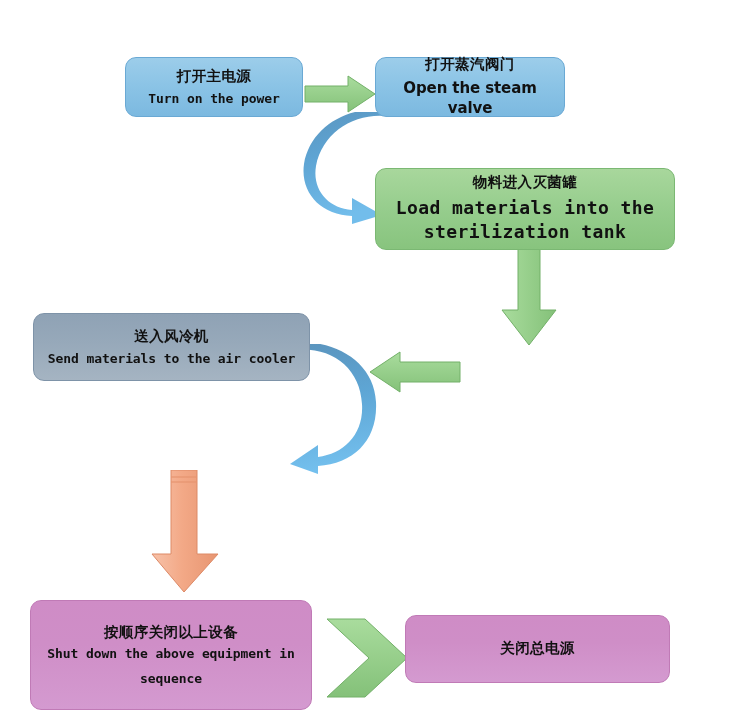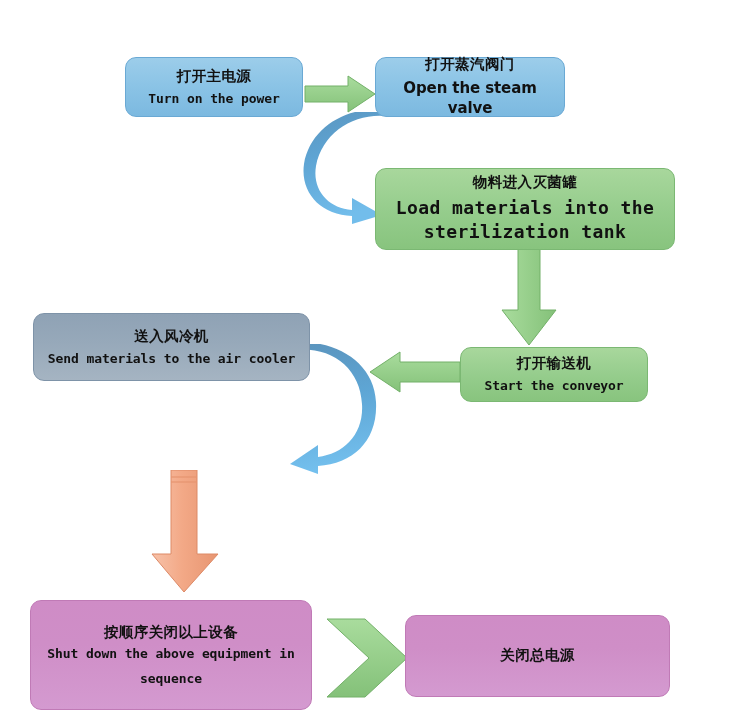--- a/index.html
+++ b/index.html
@@ -127,24 +127,20 @@
   <svg class="arrow-svg" style="left:497px; top:248px;" width="64" height="100" viewBox="0 0 64 100">
     <defs>
       <linearGradient id="gC" x1="0" y1="0" x2="1" y2="0">
         <stop offset="0%" stop-color="#a9dc9d"></stop>
         <stop offset="100%" stop-color="#84c179"></stop>
       </linearGradient>
     </defs>
     <path d="M21 0 L43 0 L43 62 L59 62 L32 97 L5 62 L21 62 Z" fill="url(#gC)" stroke="#72b068" stroke-width="1"></path>
   </svg>
 
-  <div class="node theme-green" style="left:460px; top:347px; width:188px; height:55px;">
-    <div class="cn">打开输送机</div>
-    <div class="en">Start the conveyor</div>
-  </div>
 
   <svg class="arrow-svg" style="left:368px; top:350px;" width="94" height="44" viewBox="0 0 94 44">
     <defs>
       <linearGradient id="gD" x1="0" y1="0" x2="0" y2="1">
         <stop offset="0%" stop-color="#a9dc9d"></stop>
         <stop offset="100%" stop-color="#84c179"></stop>
       </linearGradient>
     </defs>
     <path d="M92 12 L32 12 L32 2 L2 22 L32 42 L32 32 L92 32 Z" fill="url(#gD)" stroke="#72b068" stroke-width="1"></path>
   </svg>
@@ -194,17 +190,17 @@
   <svg class="arrow-svg" style="left:325px; top:617px;" width="86" height="82" viewBox="0 0 86 82">
     <defs>
       <linearGradient id="gG" x1="0" y1="0" x2="0" y2="1">
         <stop offset="0%" stop-color="#a9dc9d"></stop>
         <stop offset="100%" stop-color="#84c179"></stop>
       </linearGradient>
     </defs>
     <path d="M2 2 L40 2 L82 41 L40 80 L2 80 L44 41 Z" fill="url(#gG)" stroke="#72b068" stroke-width="1"></path>
   </svg>
 
-  <div class="node theme-purple" style="left:405px; top:615px; width:265px; height:82px;">
+  <div class="node theme-purple" style="left:405px; top:615px; width:265px; height:68px;">
     <div class="cn">关闭总电源</div>
   </div>
 
 </div>
 
 </body></html>

